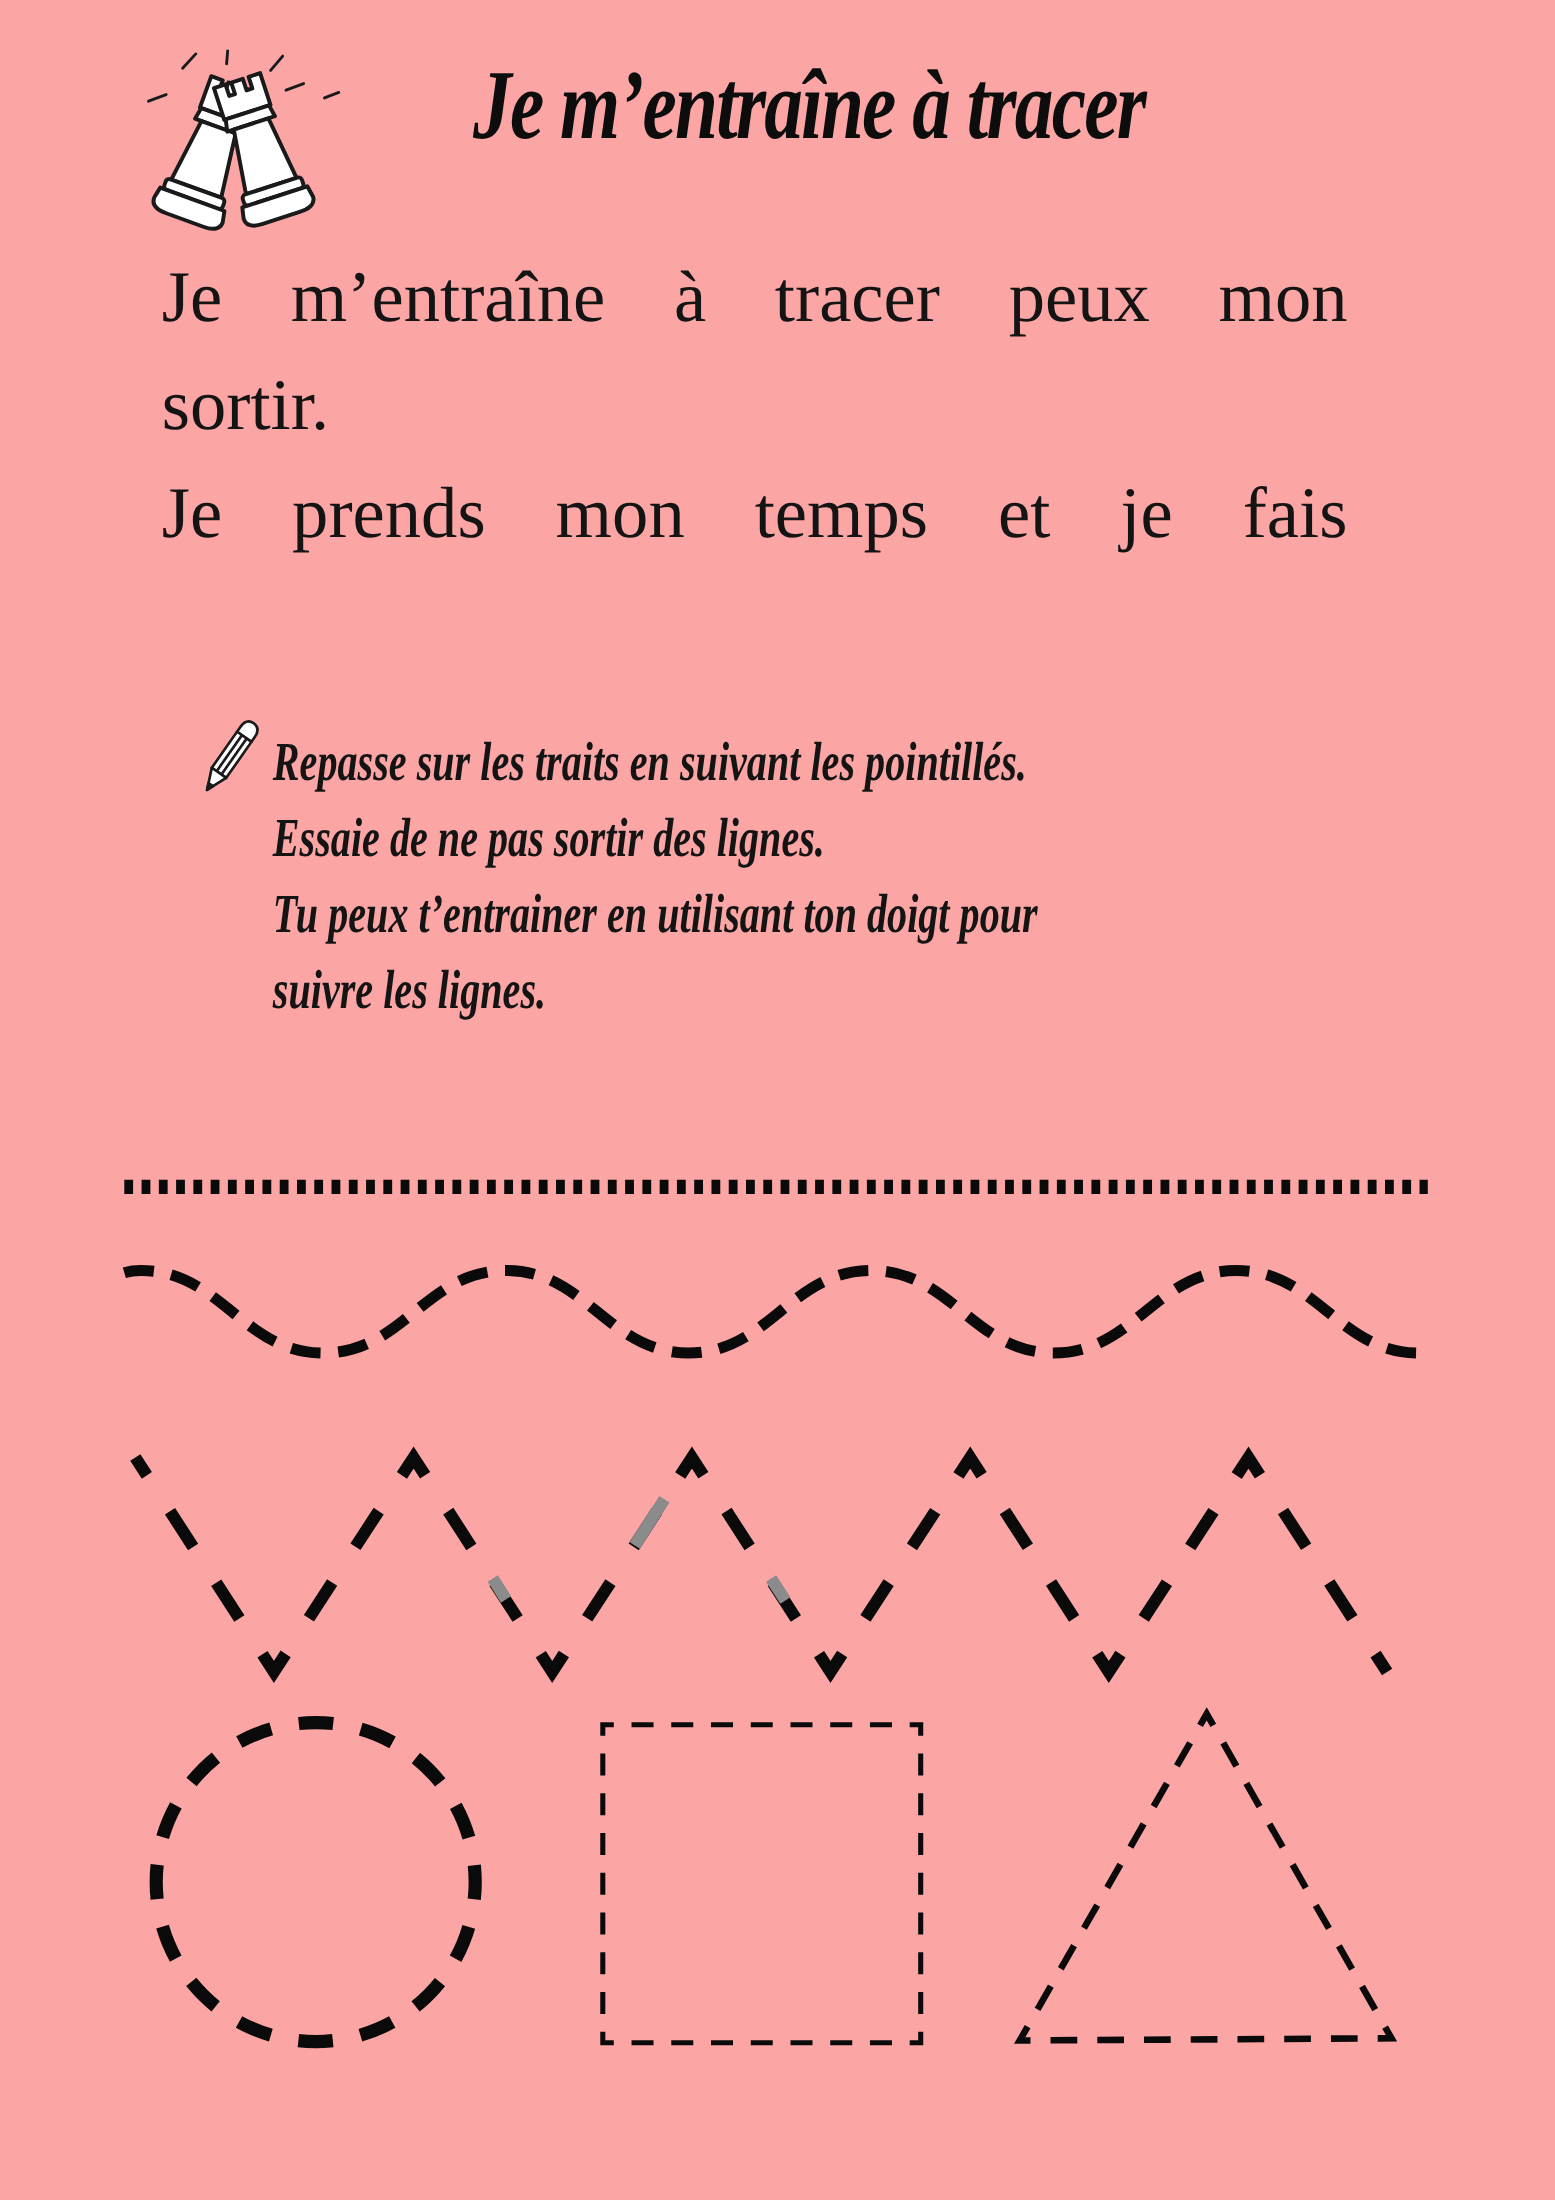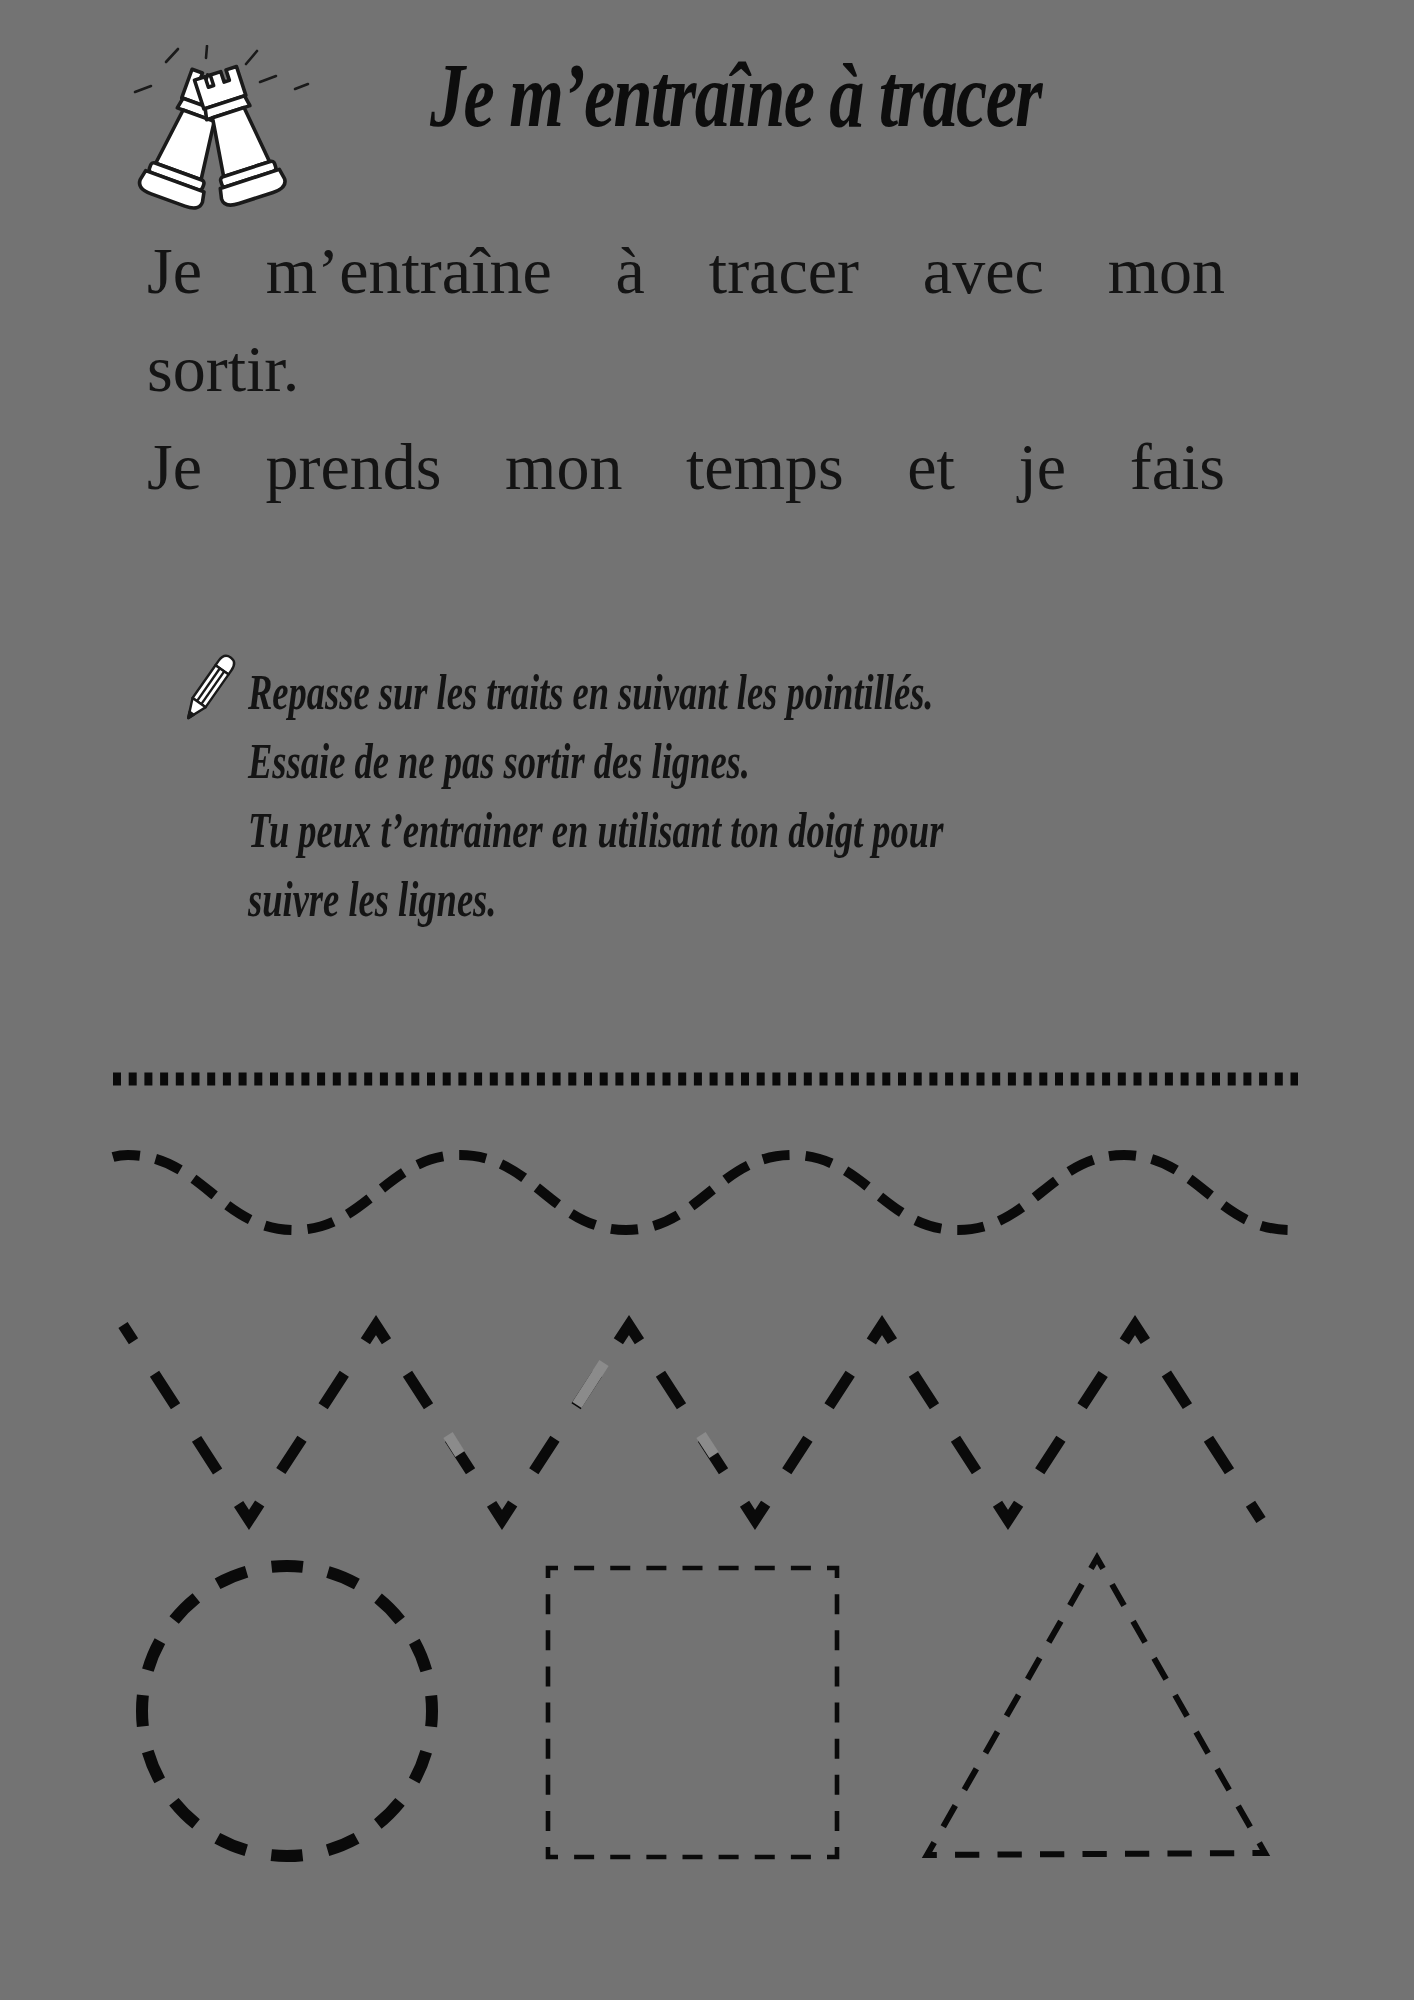--- a/index.html
+++ b/index.html
@@ -1,20 +1,20 @@
 <!DOCTYPE html>
 <html><head>
 <meta charset="utf-8">
 <style>
   html,body{margin:0;padding:0;background:#e8e8e8;}
   #page{
     position:relative;
     width:1414px;height:2000px;
     margin:0 auto;
-    background:#737373;
+    background:#fca5a5;
     overflow:hidden;
     font-family:"Liberation Serif", serif;
     color:#0d0d0d;
   }
   
   #rooks-icon{
     position:absolute;left:110px;top:45px;
     width:224px;height:166px;
   }
   #page-title{
@@ -90,21 +90,21 @@
       <line x1="150" y1="37" x2="166" y2="31"></line>
       <line x1="185" y1="44" x2="198" y2="39"></line>
     </g>
     <use href="#rook" transform="translate(58,155) rotate(20) scale(1.38)"></use>
     <use href="#rook" transform="translate(146,153) rotate(-18) scale(1.38)"></use>
   </svg>
 
   <h1 id="page-title">Je m’entraîne à tracer</h1>
 
   <div id="intro">
-    <div class="line fill">Je m’entraîne à tracer avec mon</div>
+    <div class="line fill">Je m’entraîne à tracer peux mon</div>
     <div class="line">sortir.</div>
     <div class="line fill">Je prends mon temps et je fais</div>
   </div>
 
   <svg id="pencil-icon" viewBox="0 0 64 88">
     <g transform="translate(20,2) rotate(35 12 40)" fill="#ffffff" stroke="#1a1a1a" stroke-width="2.4" stroke-linejoin="round">
       <path d="M 4 14 Q 4 4 12 4 Q 20 4 20 14 L 20 19 L 4 19 Z"></path>
       <rect x="4" y="19" width="16" height="40"></rect>
       <line x1="9.4" y1="19" x2="9.4" y2="59"></line>
       <line x1="14.7" y1="19" x2="14.7" y2="59"></line>

